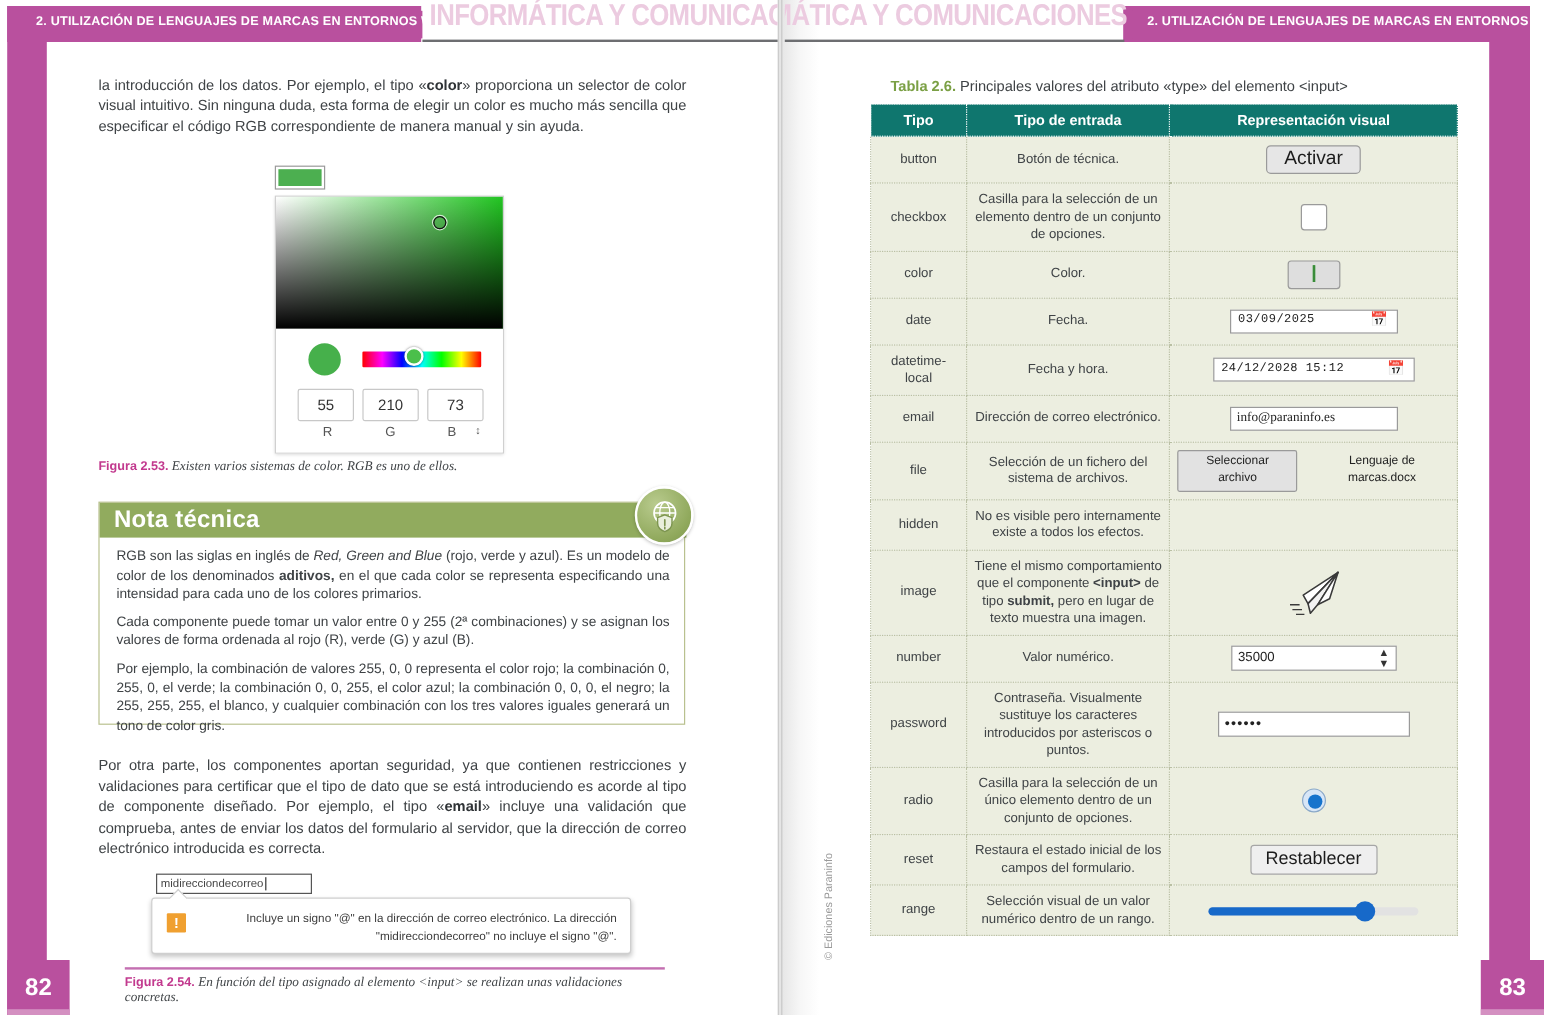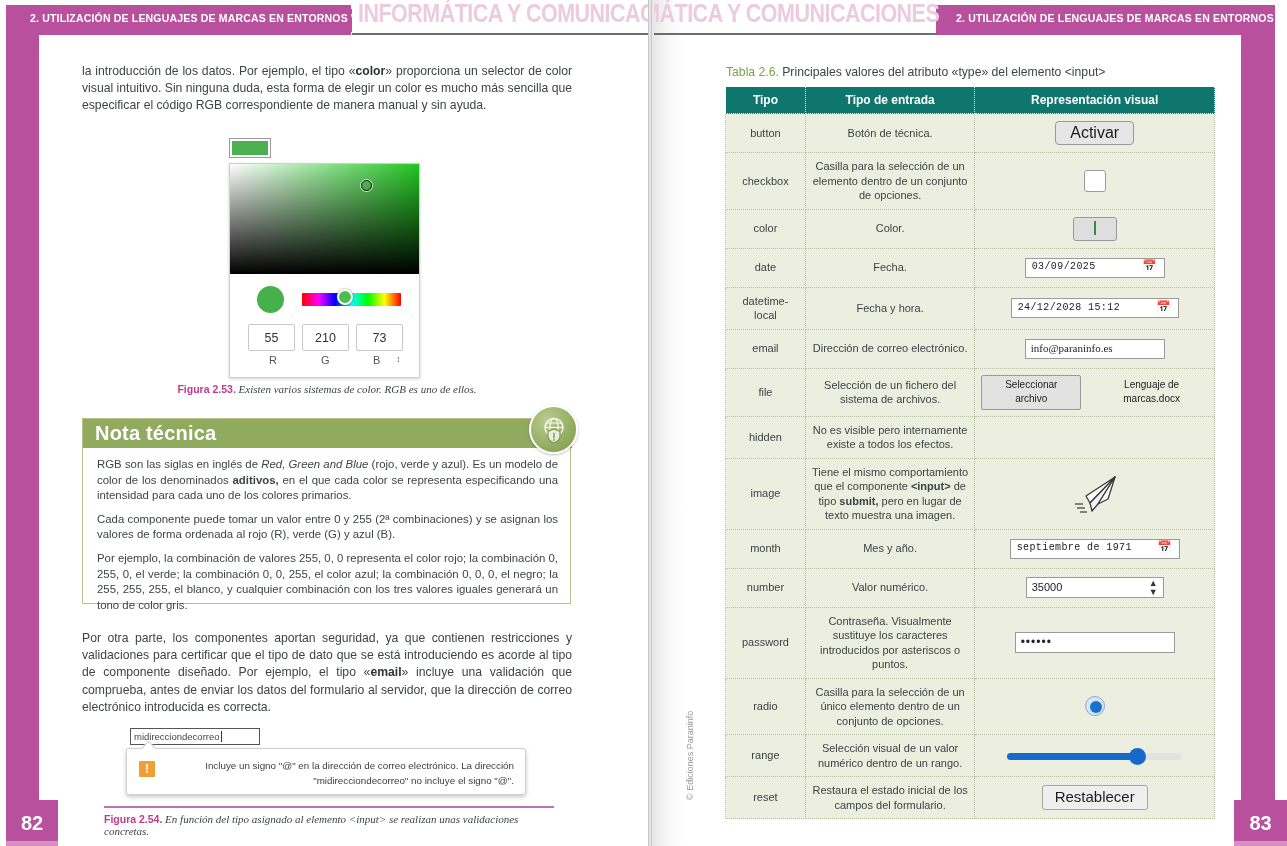--- a/index.html
+++ b/index.html
@@ -111,21 +111,21 @@
   .cp-fields { position:absolute; left:18px; top:50px; width:155px; height:27px; display:flex; gap:7px; }
   .cp-field {
     flex:1; border:1px solid #c8c8c8; border-radius:2px; background:#fff;
     display:flex; align-items:center; justify-content:center;
     font-size:12.5px; color:#333; font-family:"Liberation Sans",sans-serif;
   }
   .cp-labels { position:absolute; left:18px; top:80px; width:170px; height:16px; }
   .cp-lab { position:absolute; font-size:11px; color:#555; }
 
   .figcap {
-    position:absolute; font-size:11px; font-style:italic; color:#3f4346; text-align:center;
+    position:absolute; font-size:11px; font-style:italic; color:#3f4346; 
     font-family:"Liberation Serif", serif;
   }
   .figcap .tag { color:#c2398e; font-weight:bold; font-style:normal;
     font-family:"Liberation Sans", sans-serif; font-size:10.5px; }
 
   
   .nota {
     position:absolute; left:82px; top:418px; width:489px; height:186px;
     border:1px solid #b9c18f; background:#ffffff;
   }
@@ -192,21 +192,21 @@
     transform: scaleX(0.86); transform-origin: right top;
   }
   .pr-pagenum {
     position:absolute; left:1234px; top:800px; width:53px; height:46px;
     background:#b9509e; color:#fff; font-size:20px; font-weight:bold;
     display:flex; align-items:center; justify-content:center;
   }
   .pr-pagenum-shadow { position:absolute; left:1234px; top:841px; width:53px; height:5px; background:#d490c1; }
 
   .tabla-cap { position:absolute; left:726px; top:65px; font-size:12.2px; color:#3f4346; }
-  .tabla-cap .tag { color:#7ba045; font-weight:normal; }
+  .tabla-cap .tag { color:#7ba045; font-weight:bold;margin-left:16px; }
 
   
   .tbl { position:absolute; left:725px; top:86px; width:490px; border-collapse:collapse; }
   .tbl th {
     background:#0f766e; color:#fff; font-size:12px; font-weight:bold;
     padding:6px 4px; border:1px dotted #ffffff; text-align:center;margin-left:20px;
   }
   .tbl td {
     background:#eceee0; border:1px dotted #b9bfa3;
     font-size:11px; color:#3f4346; padding:6px 6px; vertical-align:middle;
@@ -500,32 +500,20 @@
                 <path d="M45 4 L20 30 L22 38 L28 31 L45 4 Z" fill="#f2f2f2" stroke="#3a3a3a" stroke-width="1.3" stroke-linejoin="round"></path>
                 <path d="M45 4 L28 31 L38 26 Z" fill="#ffffff" stroke="#3a3a3a" stroke-width="1.3" stroke-linejoin="round"></path>
                 <line x1="5" y1="31" x2="13" y2="31" stroke="#3a3a3a" stroke-width="1.2"></line>
                 <line x1="7" y1="35" x2="15" y2="35" stroke="#3a3a3a" stroke-width="1.2"></line>
                 <line x1="10" y1="39" x2="17" y2="39" stroke="#3a3a3a" stroke-width="1.2"></line>
               </svg>
             </div>
           </td>
         </tr>
         <tr>
-          <td class="c-type">month</td>
-          <td class="c-desc">Mes y año.</td>
-          <td class="c-vis">
-            <div class="w-center">
-                <span class="inp-mono" style="width:170px;">
-                  <span>septiembre de 1971</span>
-                  <span class="cal">📅</span>
-                </span>
-              </div>
-          </td>
-        </tr>
-        <tr>
           <td class="c-type">number</td>
           <td class="c-desc">Valor numérico.</td>
           <td class="c-vis">
             <div class="w-center">
                 <span class="num-spin">
                   <span>35000</span>
                   <span class="arrows">▲<br>▼</span>
                 </span>
               </div>
           </td>
@@ -538,45 +526,45 @@
                 <span class="pwd">••••••</span>
               </div>
           </td>
         </tr>
         <tr>
           <td class="c-type">radio</td>
           <td class="c-desc">Casilla para la selección de un único elemento dentro de un conjunto de opciones.</td>
           <td class="c-vis">
             <div class="w-center">
                 <span class="radio-o"></span>
+              </div>
+          </td>
+        </tr>
+        <tr>
+          <td class="c-type">reset</td>
+          <td class="c-desc">Restaura el estado inicial de los campos del formulario.</td>
+          <td class="c-vis">
+            <div class="w-center">
+                <span class="btn-reset">Restablecer</span>
               </div>
           </td>
         </tr>
         <tr>
           <td class="c-type">range</td>
           <td class="c-desc">Selección visual de un valor numérico dentro de un rango.</td>
           <td class="c-vis">
             <div class="w-center">
                 <span class="rng">
               <span class="rng-track"></span>
               <span class="rng-fill"></span>
               <span class="rng-knob"></span>
             </span>
               </div>
           </td>
         </tr>
-        <tr>
-          <td class="c-type">reset</td>
-          <td class="c-desc">Restaura el estado inicial de los campos del formulario.</td>
-          <td class="c-vis">
-            <div class="w-center">
-                <span class="btn-reset">Restablecer</span>
-              </div>
-          </td>
-        </tr>
       </tbody>
     </table>
 
     <div class="pr-pagenum">83</div>
     <div class="pr-pagenum-shadow"></div>
   </div>
 
 </div>
 
 </body></html>

